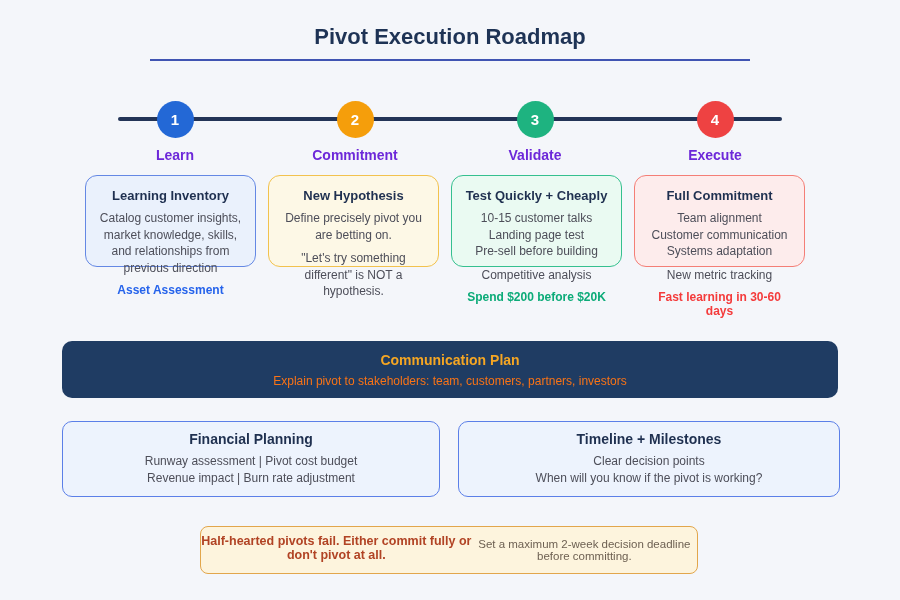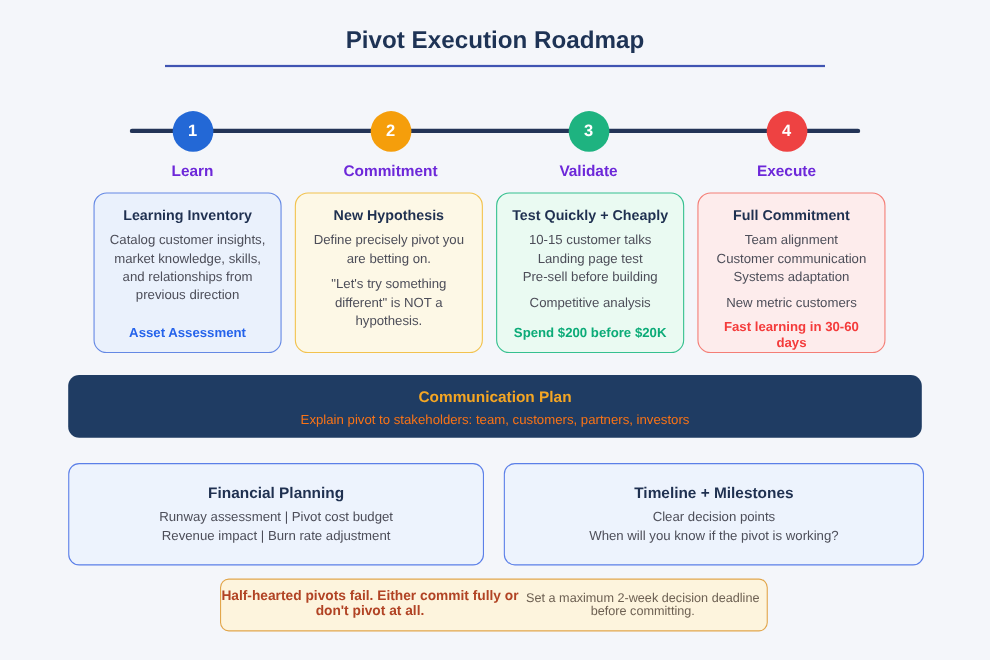--- a/index.html
+++ b/index.html
@@ -37,21 +37,21 @@
     display: flex; align-items: center; justify-content: center;
     color: #ffffff; font-weight: 700; font-size: 15px;
   }
   .step-label {
     margin-top: 9px; font-size: 14px; font-weight: 700; color: #6d28d9;
     white-space: nowrap;
   }
 
   
   .phase-row {
-    position: absolute; top: 175px; left: 85px; width: 720px; height: 146px;
+    position: absolute; top: 175px; left: 85px; width: 720px; height: 92px;
     display: flex; gap: 12px;
   }
   .phase-card {
     flex: 1; border-radius: 12px; border: 1.5px solid;
     padding: 12px 8px 11px 8px;
     display: flex; flex-direction: column; align-items: center;
     text-align: center;
   }
   .phase-card .card-title {
     font-size: 13px; font-weight: 700; color: #1f3050; margin-bottom: 7px;
@@ -68,21 +68,21 @@
   .banner {
     position: absolute; top: 341px; left: 62px; width: 776px; height: 57px;
     background: #1f3c63; border-radius: 10px;
     display: flex; flex-direction: column; align-items: center; justify-content: center;
   }
   .banner-title { font-size: 14px; font-weight: 700; color: #f5a623; margin-bottom: 6px; }
   .banner-subtitle { font-size: 12px; color: #f97316; }
 
   
   .info-card {
-    position: absolute; top: 421px; height: 93px;
+    position: absolute; top: 421px; height: 76px;
     background: #edf3fd; border: 1.5px solid #5b7fe8; border-radius: 10px;
     display: flex; flex-direction: column; align-items: center; justify-content: center;
     text-align: center;
   }
   .info-card-a { left: 62px; width: 378px; }
   .info-card-b { left: 458px; width: 382px; }
   .info-title { font-size: 14px; font-weight: 700; color: #1f3050; margin-bottom: 6px; }
   .info-line { font-size: 12px; color: #4d4e59; line-height: 1.4; }
 
   
@@ -156,21 +156,21 @@
     </div>
 
     <div class="phase-card" style="background: rgb(253, 236, 236); border-color: rgb(244, 126, 118);">
       <div class="card-title">Full Commitment</div>
       <div class="para">
         <div class="body-line">Team alignment</div>
         <div class="body-line">Customer communication</div>
         <div class="body-line">Systems adaptation</div>
       </div>
       <div class="para">
-        <div class="body-line">New metric customers</div>
+        <div class="body-line">New metric tracking</div>
       </div>
       <div class="card-footer" style="color: rgb(244, 59, 59);">Fast learning in 30-60 days</div>
     </div>
 
   </div>
 
   <div class="banner">
     <div class="banner-title">Communication Plan</div>
     <div class="banner-subtitle">Explain pivot to stakeholders: team, customers, partners, investors</div>
   </div>

